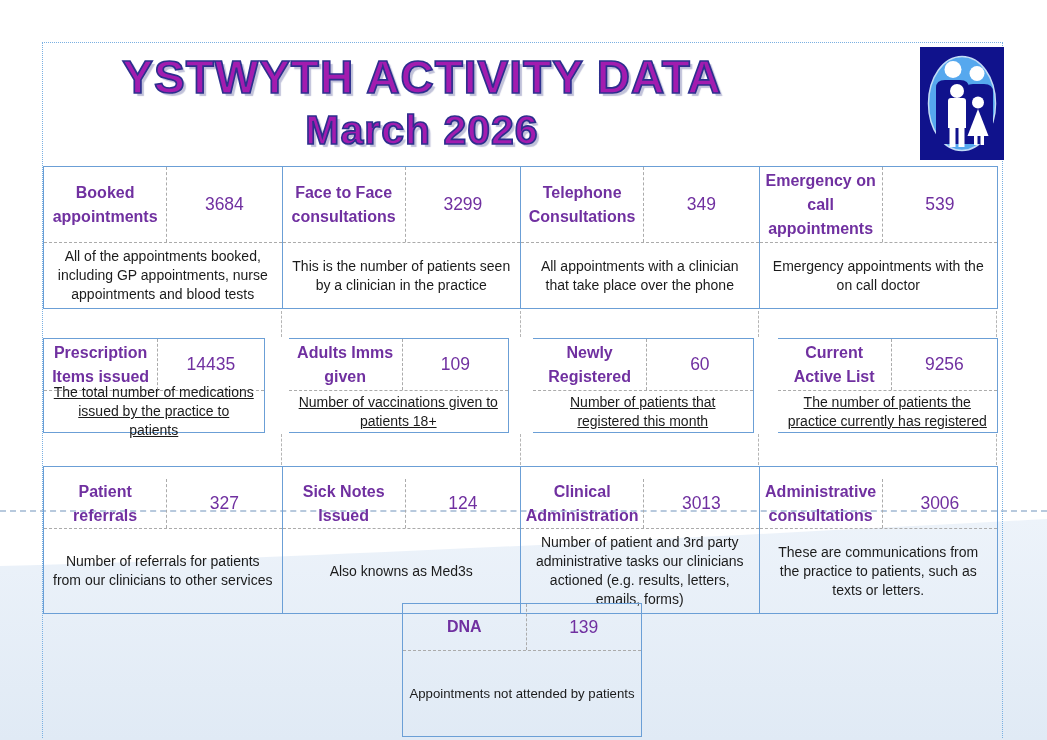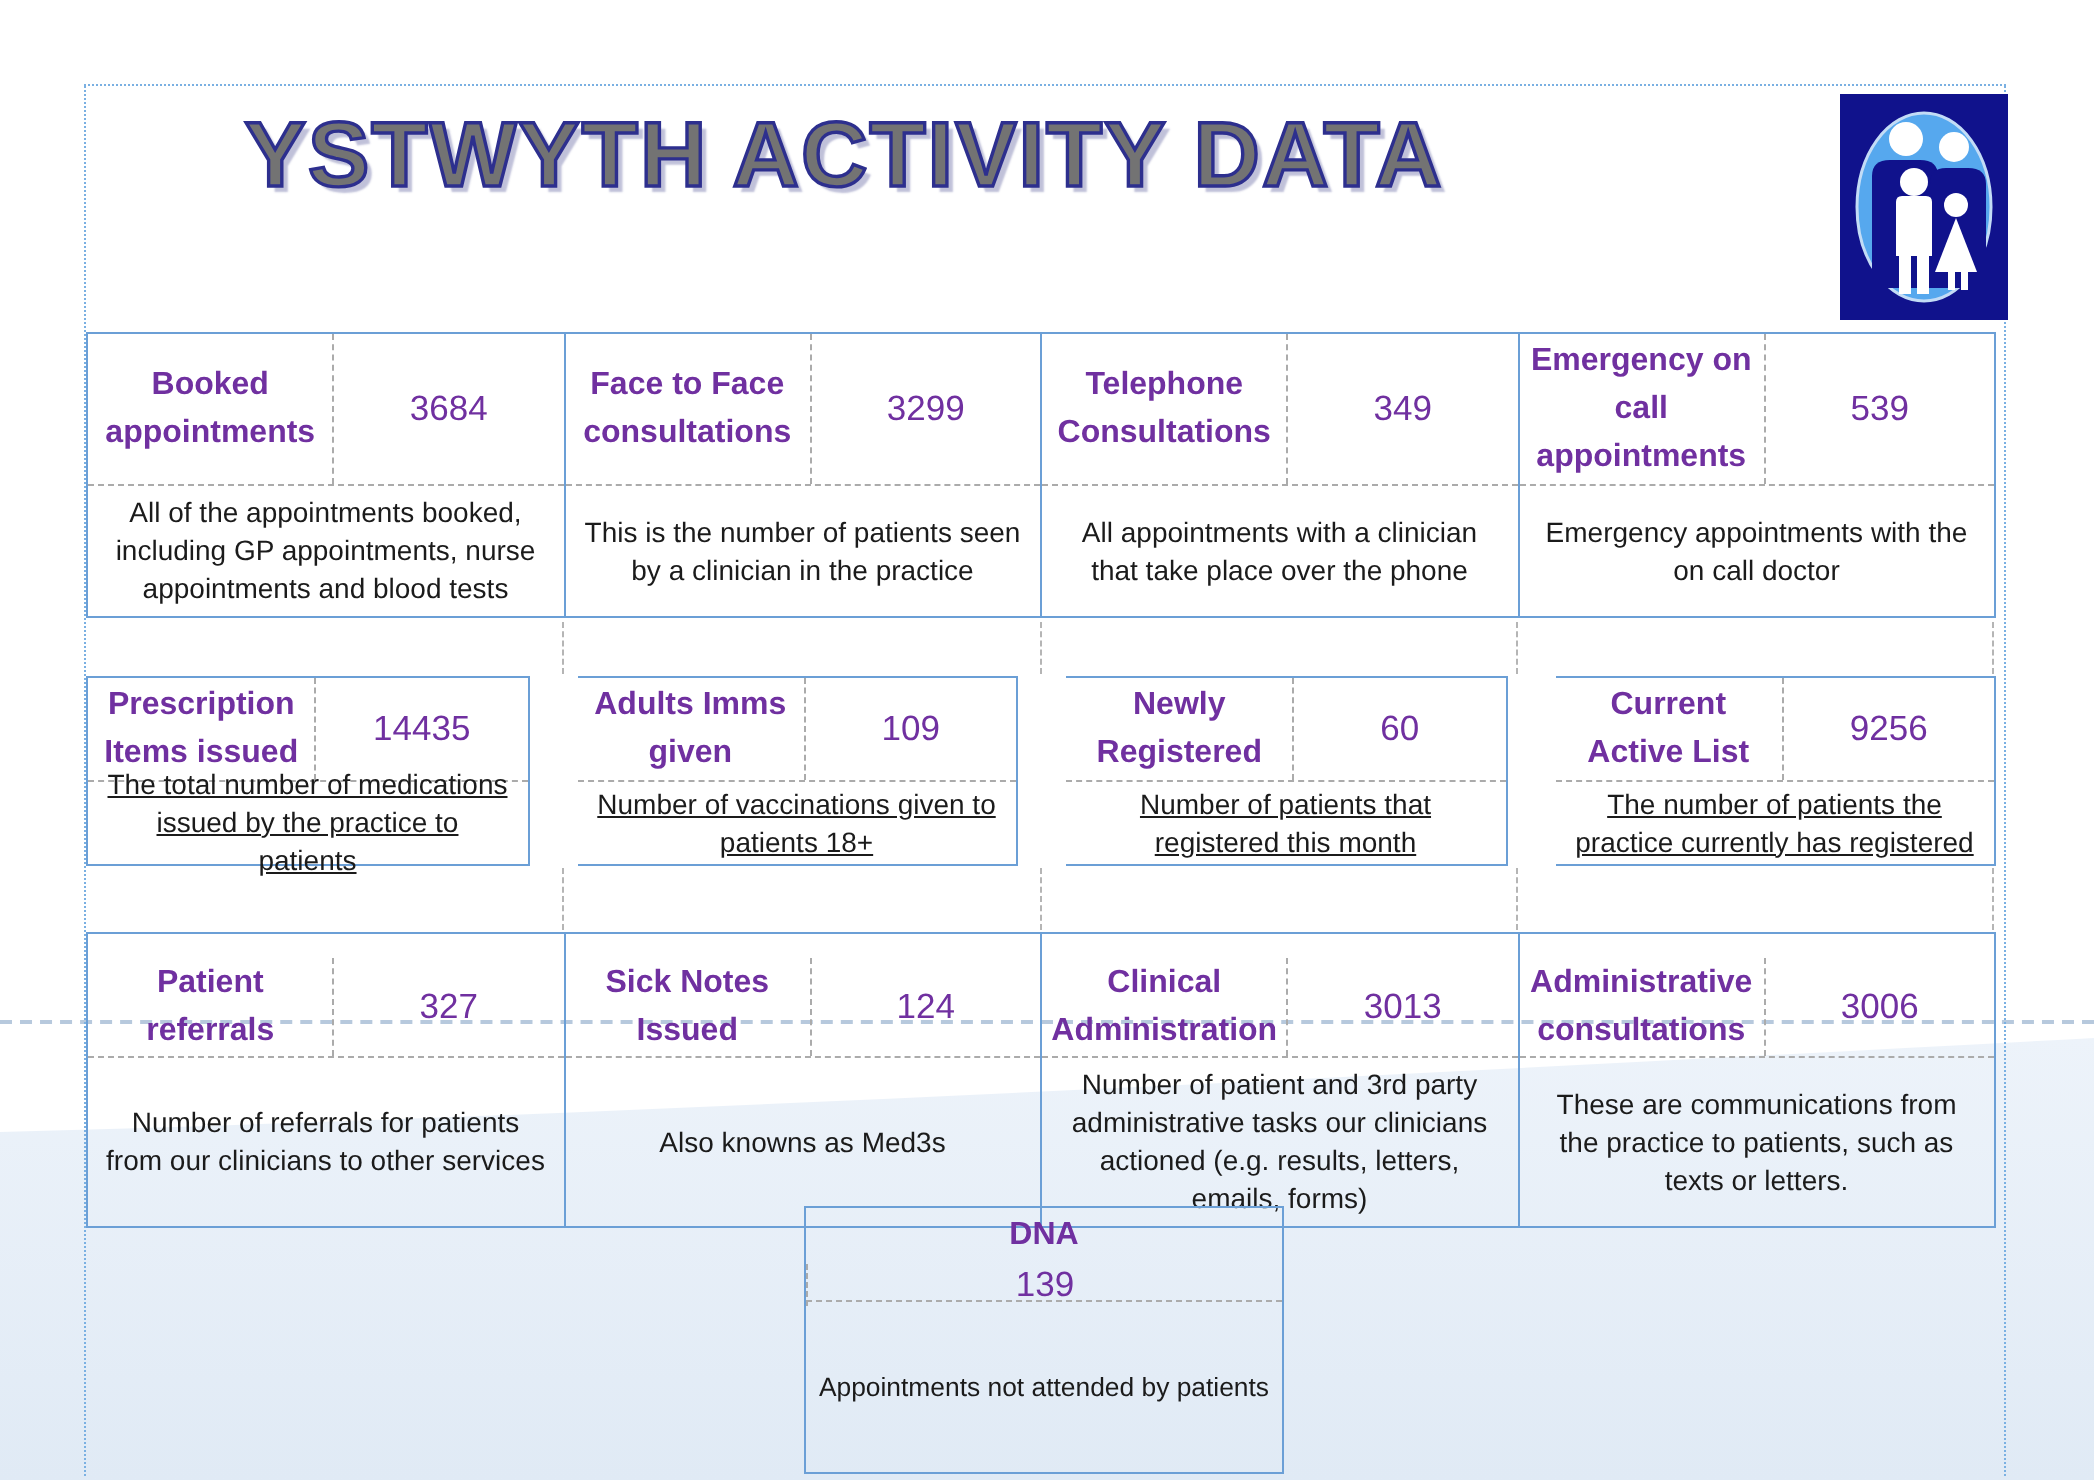--- a/index.html
+++ b/index.html
@@ -15,21 +15,21 @@
 
   
   #page-line{left:0;top:510px;width:1047px;height:0;border-top:2px dashed #b7c9dd;z-index:1;}
 
   
   #frame{left:42px;top:42px;width:959px;height:695px;z-index:1;
     border:1px dotted #7ab0e2;border-bottom:none;}
 
   
   #title{left:42px;top:50px;width:760px;text-align:center;z-index:3;}
-  .t-line{font-weight:800;color:#737373;letter-spacing:1px;
+  .t-line{font-weight:800;color:#a21caf;letter-spacing:1px;
     -webkit-text-stroke:1.7px #2d2f8e;
     text-shadow:3px 3px 1px rgba(115,118,170,0.45);}
   .t1{font-size:46px;line-height:54px;}
   .t2{font-size:41px;line-height:52px;}
 
   
   #logo{left:920px;top:44px;width:84px;height:119px;z-index:3;}
 
   
   .row{position:absolute;left:43px;width:955px;display:flex;z-index:2;}
@@ -42,21 +42,21 @@
   .cval{flex:1 1 0;border-left:1.5px dashed #ababab;color:#7030a0;font-weight:400;font-size:17.5px;}
   .cdesc{border-top:1.5px dashed #ababab;padding:2px 9px;color:#1b1b1b;font-size:14px;line-height:19px;}
 
   #row1 .chead{height:75px;} #row1 .cdesc{height:66px;}
   #row2 .chead{height:51px;} #row2 .cdesc{height:42px;text-decoration:underline;}
   #row3 .chead{height:49px;margin-top:12px;} #row3 .cdesc{height:85px;}
 
   
   #dna-card{position:absolute;left:402px;top:603px;width:240px;z-index:2;
     border:1.5px solid #6b9fd6;box-sizing:border-box;}
-  #dna-card .chead{height:46px;flex-direction:column;}
+  #dna-card .chead{height:46px;}
   #dna-card .cdesc{height:86px;font-size:13.2px;padding:2px 4px;}
 
   
   .vdash{position:absolute;width:0;border-left:1.5px dashed #b5b5b5;z-index:2;}
   .gap1{top:311px;height:26px;} .gap2{top:434px;height:31px;}
   .vx1{left:281px;} .vx2{left:520px;} .vx3{left:758px;} .vx4{left:996px;}
 </style>
 </head>
 <body>
 
@@ -68,20 +68,21 @@
     </linearGradient>
   </defs>
   <path d="M0,566 C300,558 650,540 1047,519 L1047,740 L0,740 Z" fill="url(#wgrad)"></path>
 </svg>
 
 <div id="page-line" class="layer"></div>
 <div id="frame" class="layer"></div>
 
 <div id="title" class="layer">
   <div class="t-line t1">YSTWYTH ACTIVITY DATA</div>
+  <div class="t-line t2">March 2026</div>
 </div>
 
 <svg id="logo" class="layer" viewBox="0 0 84 113">
   <rect x="0" y="0" width="84" height="113" fill="#10128c"></rect>
   <ellipse cx="42" cy="56.5" rx="33.5" ry="47" fill="#56a8ee" stroke="#c3dcf6" stroke-width="1.5"></ellipse>
 
   <circle cx="33" cy="22.5" r="8.5" fill="#ffffff"></circle>
   <circle cx="57" cy="26.5" r="7.5" fill="#ffffff"></circle>
   <path d="M16,97 V41 q0,-8 9,-8 h15 q9,0 9,8 v56 z" fill="#10128c"></path>
   <path d="M45,97 V45 q0,-8 8,-8 h11 q9,0 9,8 v52 z" fill="#10128c"></path>

